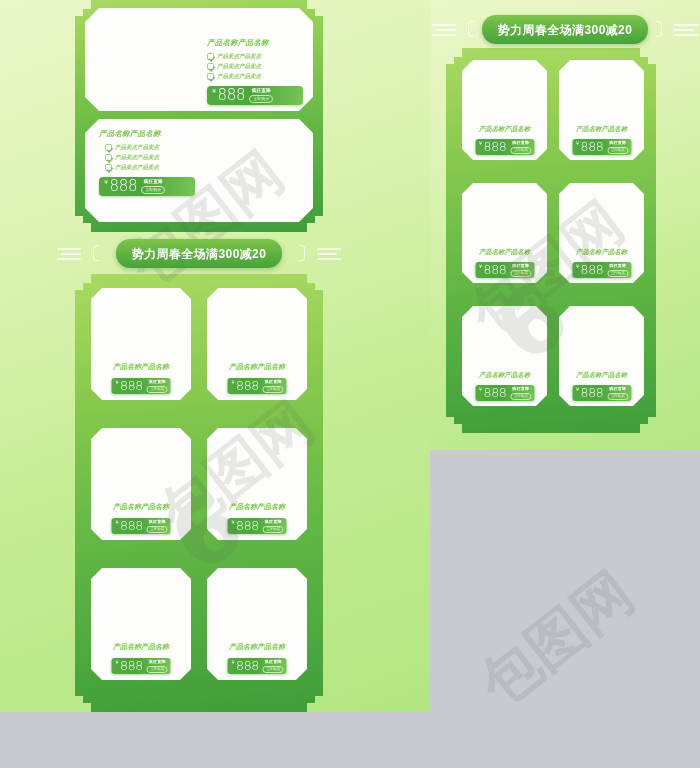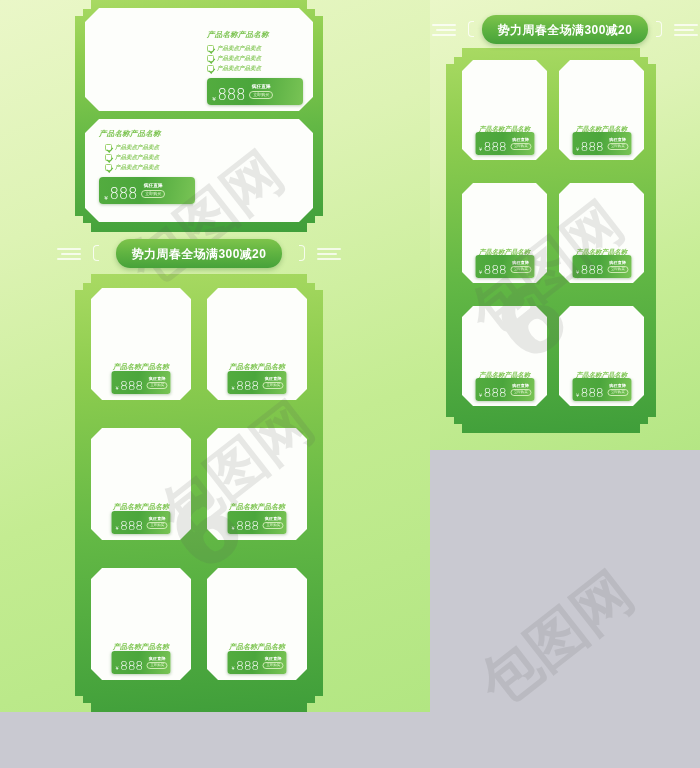--- a/index.html
+++ b/index.html
@@ -93,21 +93,21 @@
   }
 
   
   .pricetag {
     display: flex; align-items: center;
     background: linear-gradient(100deg, #53ac3f 0%, #4ba63c 45%, #79c455 100%);
     border-radius: 4px;
     padding: 2px 4px 2px 4px;
     box-shadow: 0 1px 3px rgba(40,100,30,.3);
   }
-  .pt-left { display: flex; align-items: flex-end; color: #fff; margin-top: 8px; }
+  .pt-left { display: flex; color: #fff; }
   .pt-cur { font-size: 6px; line-height: 1; margin-bottom: 1.5px; margin-right: .5px; }
   .pt-num {
     font-size: 15px; line-height: 1; font-weight: 300;
     letter-spacing: -.3px;
     font-family: "DejaVu Sans", sans-serif;
   }
   .pt-right {
     margin-left: 4px; display: flex; flex-direction: column;
     align-items: center; gap: 1.5px;
   }

